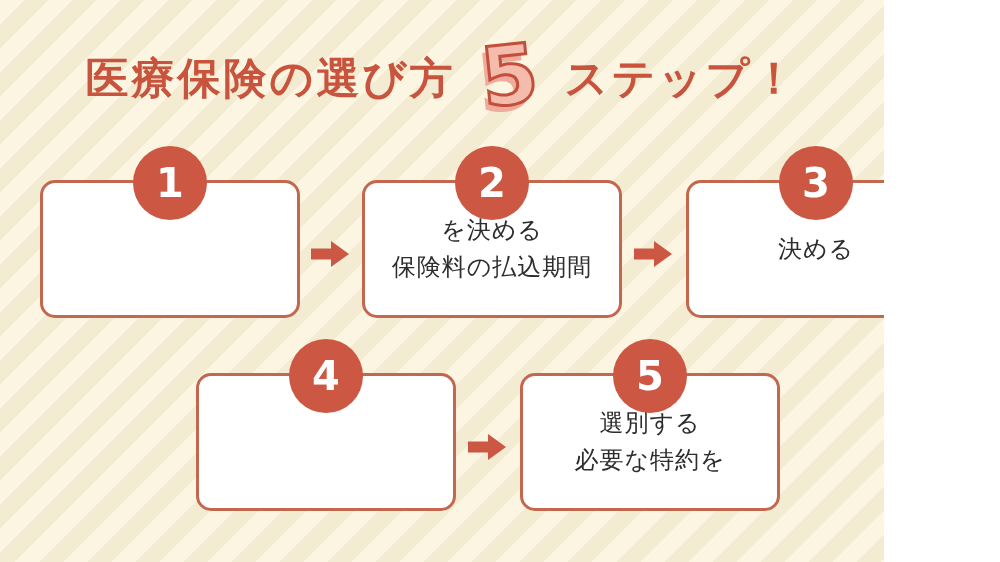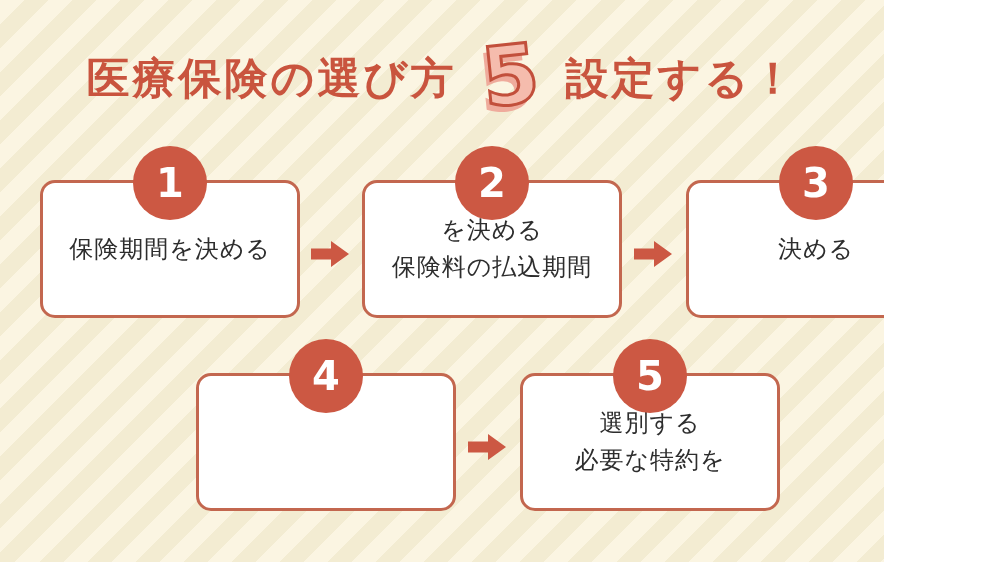--- a/index.html
+++ b/index.html
@@ -62,28 +62,27 @@
   .arrow path{fill:var(--accent_red);}
 </style>
 </head>
 <body>
 
 <div class="canvas">
 
   <div class="title">
     <span class="title-text">医療保険の選び方</span>
     <span class="title-big5">5</span>
-    <span class="title-text">設定する！</span>
+    <span class="title-text">ステップ！</span>
   </div>
 
   <div class="card" style="left:40px;top:180px;">
     <div class="badge">
       <span>1</span>
     </div>
-    <span class="line">保険期間を決める</span>
     <span class="line"></span>
   </div>
 
   <svg class="arrow" style="left:311px;top:239px;" viewBox="0 0 40 30" xmlns="http://www.w3.org/2000/svg">
     <path d="M0 9.5 H20 V2 L38 15 L20 28 V20.5 H0 Z"></path>
   </svg>
 
   <div class="card" style="left:362px;top:180px;">
     <div class="badge">
       <span>2</span>

